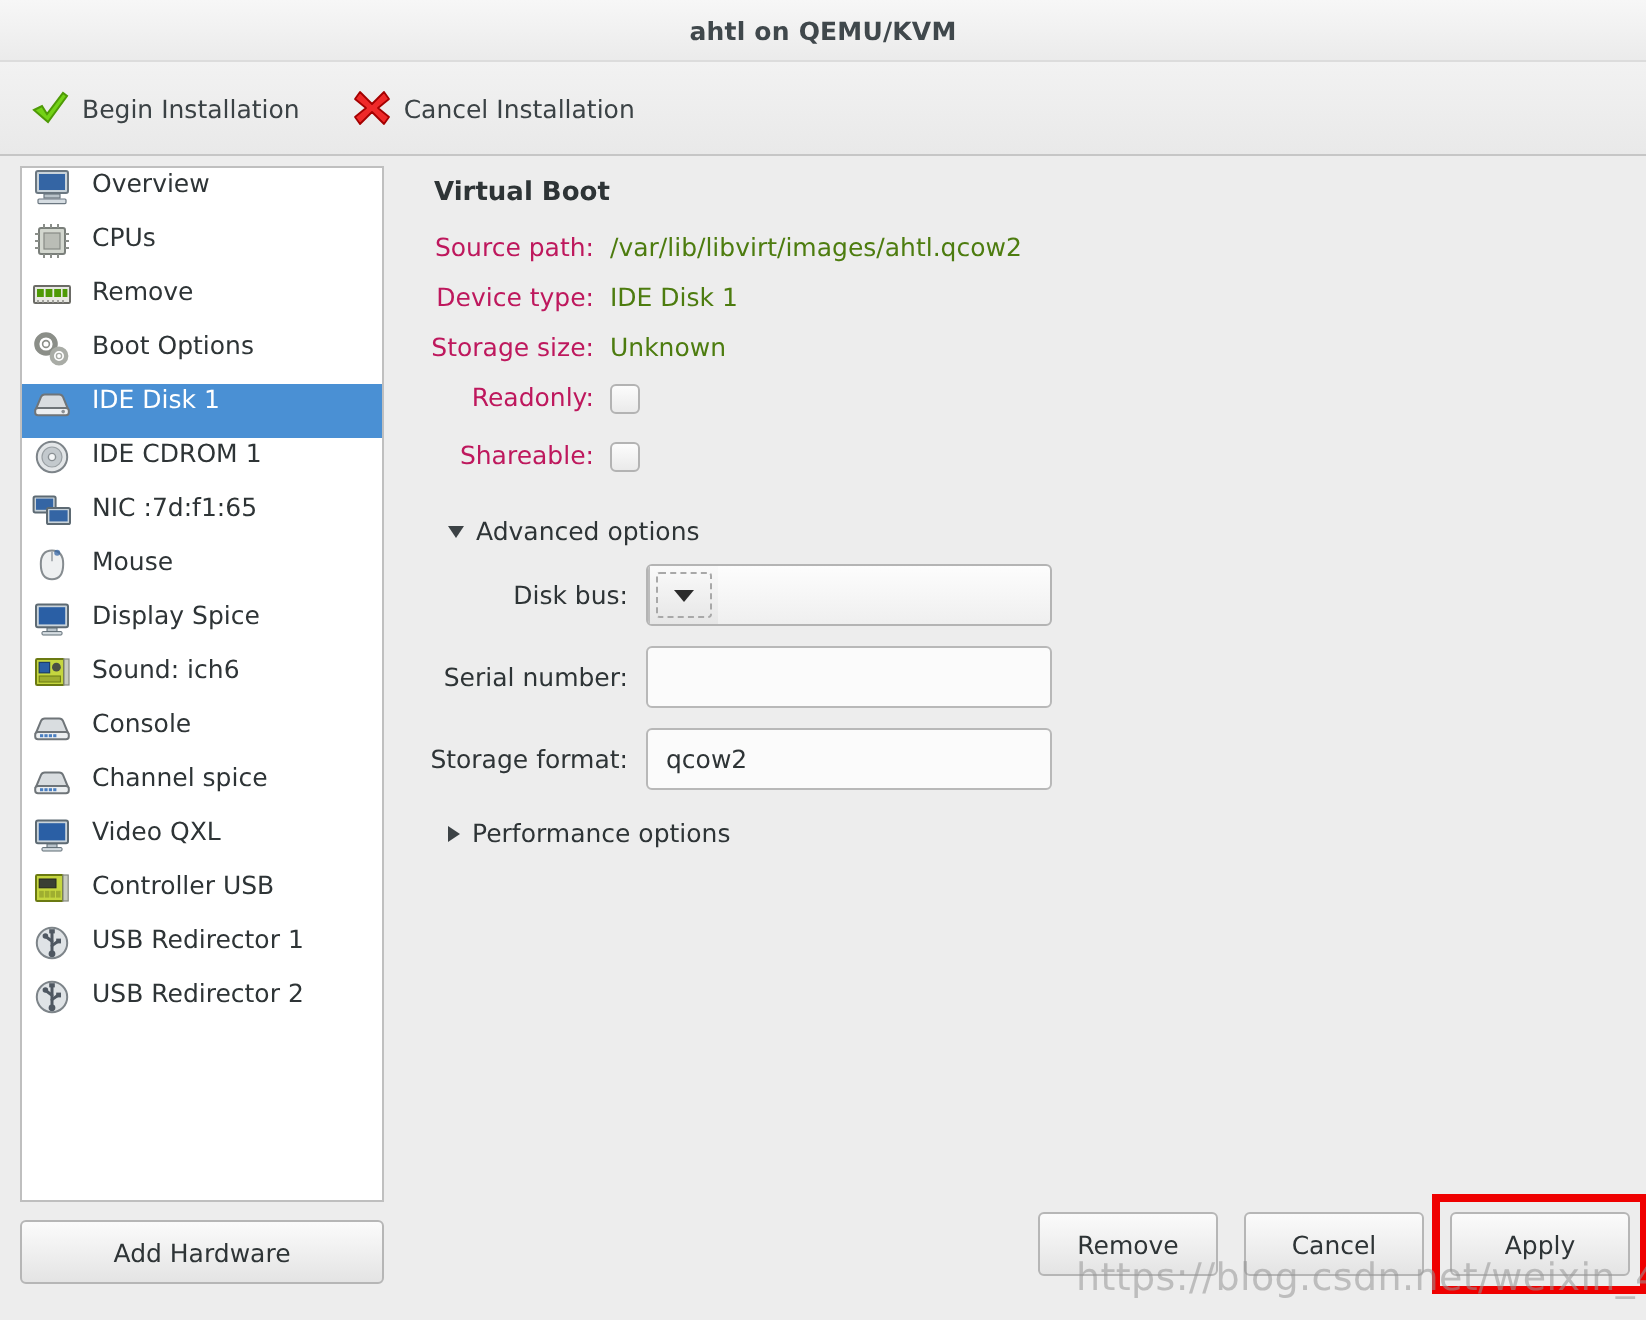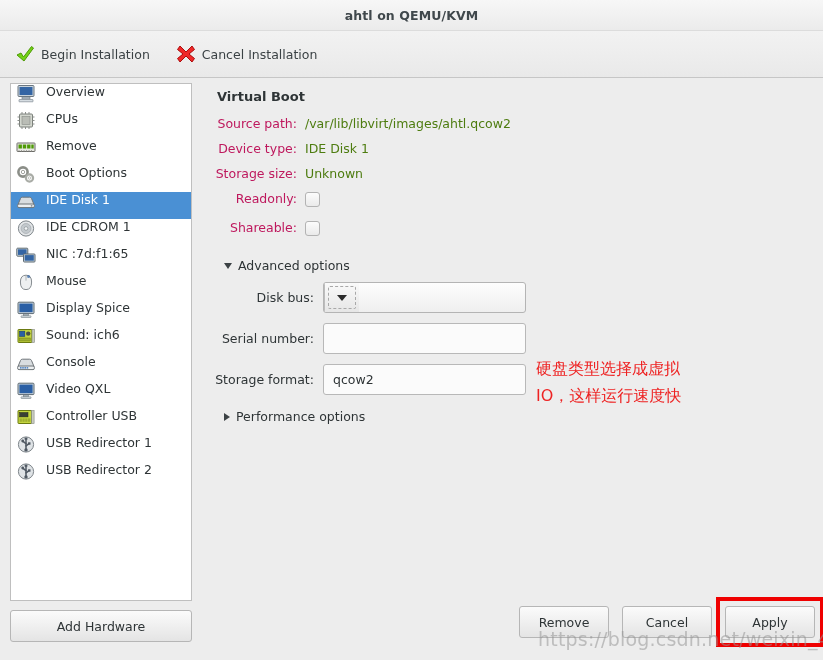--- a/index.html
+++ b/index.html
@@ -424,20 +424,33 @@
                   <rect x="4" y="13.1" width="1.6" height="1.5"></rect>
                   <rect x="6.2" y="13.1" width="1.6" height="1.5"></rect>
                   <rect x="8.4" y="13.1" width="1.6" height="1.5"></rect>
                   <rect x="10.6" y="13.1" width="1.6" height="1.5"></rect>
                 </g>
               </svg></span>
             <span class="hw-label">Console</span>
           </li>
           <li class="hw-item">
             <span class="hw-icon"><svg width="20" height="19" viewBox="0 0 20 19">
+                <path d="M2 12.5 L4.5 6.5 Q5 5.2 6.4 5.2 L13.6 5.2 Q15 5.2 15.5 6.5 L18 12.5 Z" fill="#d9dde0" stroke="#6f7579"></path>
+                <rect x="1.6" y="12" width="16.8" height="3.6" rx="1.4" fill="#eceff1" stroke="#6f7579"></rect>
+                <g fill="#4a7fc1">
+                  <rect x="4" y="13.1" width="1.6" height="1.5"></rect>
+                  <rect x="6.2" y="13.1" width="1.6" height="1.5"></rect>
+                  <rect x="8.4" y="13.1" width="1.6" height="1.5"></rect>
+                  <rect x="10.6" y="13.1" width="1.6" height="1.5"></rect>
+                </g>
+              </svg></span>
+            <span class="hw-label">Channel spice</span>
+          </li>
+          <li class="hw-item">
+            <span class="hw-icon"><svg width="20" height="19" viewBox="0 0 20 19">
                 <rect x="2" y="2.2" width="16" height="11.4" rx="1" fill="#c9d3da" stroke="#5d6a73"></rect>
                 <rect x="3.4" y="3.6" width="13.2" height="8.6" fill="#2a5fa5"></rect>
                 <rect x="7.5" y="14" width="5" height="1.9" fill="#b9c3ca" stroke="#5d6a73" stroke-width="0.5"></rect>
                 <rect x="5" y="15.8" width="10" height="1.7" rx="0.5" fill="#d6dde2" stroke="#5d6a73" stroke-width="0.5"></rect>
               </svg></span>
             <span class="hw-label">Video QXL</span>
           </li>
           <li class="hw-item">
             <span class="hw-icon"><svg width="20" height="19" viewBox="0 0 20 19">
                 <rect x="2" y="2.5" width="13.5" height="13" rx="0.6" fill="#c5d63f" stroke="#6b7a12"></rect>
@@ -538,24 +551,20 @@
         </div>
       </div>
 
       <div class="disclosure" style="margin-top:14px;">
         <span class="tri-right"></span>
         <span>Performance options</span>
       </div>
 
     </div>
 
-    <div class="annot">
-      <div>硬盘类型选择成虚拟</div>
-      <div>IO，这样运行速度快</div>
-    </div>
 
     <div class="btnbar">
       <button class="btn">Remove</button>
       <button class="btn">Cancel</button>
       <span class="apply-wrap">
         <button class="btn">Apply</button>
         <span class="apply-hl"></span>
       </span>
     </div>
 

